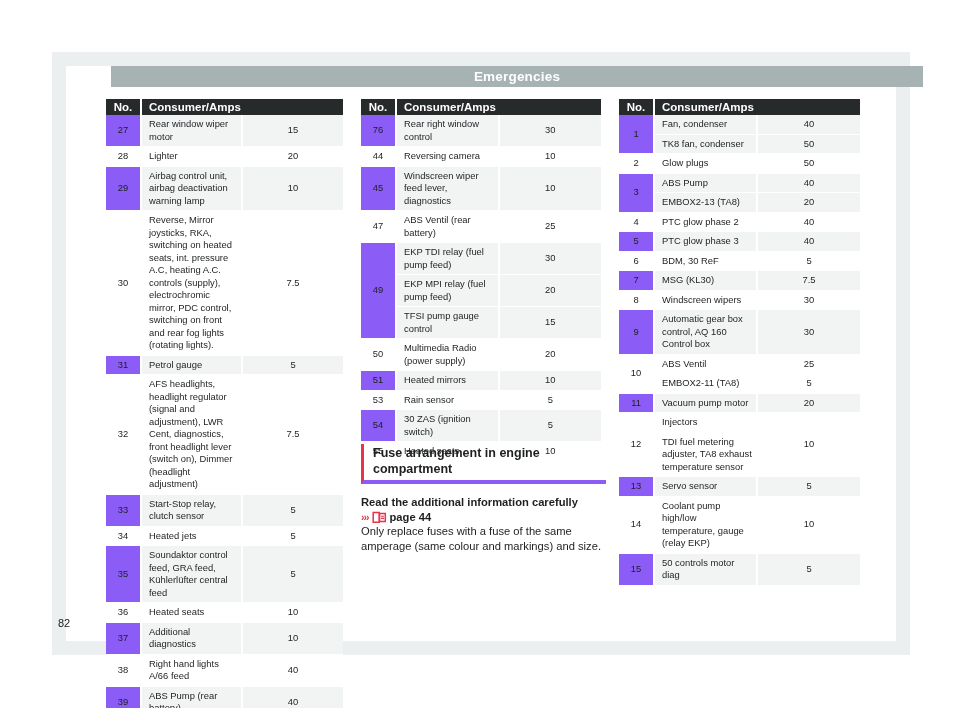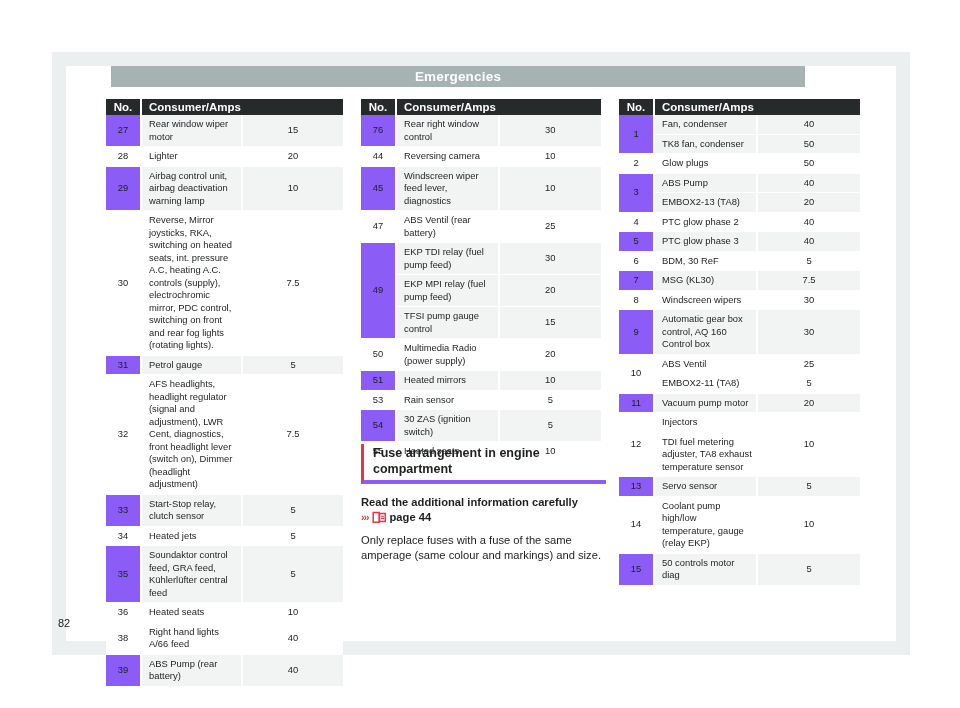--- a/index.html
+++ b/index.html
@@ -17,21 +17,21 @@
   }
   .page-card {
     position: absolute;
     left: 66px; top: 66px;
     width: 830px; height: 575px;
     background: #ffffff;
   }
   .chapter-banner {
     position: absolute;
     left: 111px; top: 66px;
-    width: 694px; height: 21px;
+    width: 812px; height: 21px;
     background: #a7b3b3;
     color: #ffffff;
     font-size: 13.5px;
     font-weight: bold;
     letter-spacing: .2px;
     display: flex;
     align-items: center;
     justify-content: center;
   }
   .page-number {
@@ -136,21 +136,20 @@
     align-items: center;
     gap: 3px;
     font-size: 11.2px;
     font-weight: bold;
     color: #1d1f20;
     margin-top: 1px;
   }
   .chev { color: #e8344a; font-size: 10.5px; letter-spacing: -1px; font-weight: bold;}
   .book-icon { display:inline-block; width: 15px; height: 13px; }
   .arrange-body {
-    margin-top: 9px;
     font-size: 11.2px;
     color: #1d1f20;
     line-height: 1.36;
   }
 </style>
 </head>
 <body>
 
 <div class="page-shadow"></div>
 <div class="page-card"></div>
@@ -210,20 +209,25 @@
         </tr>
         <tr>
           <td class="c-no sh-a" rowspan="1">35</td>
           <td class="c-name sh-b">Soundaktor control feed, GRA feed, Kühlerlüfter central feed</td>
           <td class="c-amp sh-b">5</td>
         </tr>
         <tr>
           <td class="c-no sh-w" rowspan="1">36</td>
           <td class="c-name sh-w">Heated seats</td>
           <td class="c-amp sh-w">10</td>
+        </tr>
+        <tr>
+          <td class="c-no sh-a" rowspan="1">37</td>
+          <td class="c-name sh-b">Additional diagnostics</td>
+          <td class="c-amp sh-b">10</td>
         </tr>
         <tr>
           <td class="c-no sh-w" rowspan="1">38</td>
           <td class="c-name sh-w">Right hand lights A/66 feed</td>
           <td class="c-amp sh-w">40</td>
         </tr>
         <tr>
           <td class="c-no sh-a" rowspan="1">39</td>
           <td class="c-name sh-b">ABS Pump (rear battery)</td>
           <td class="c-amp sh-b">40</td>

